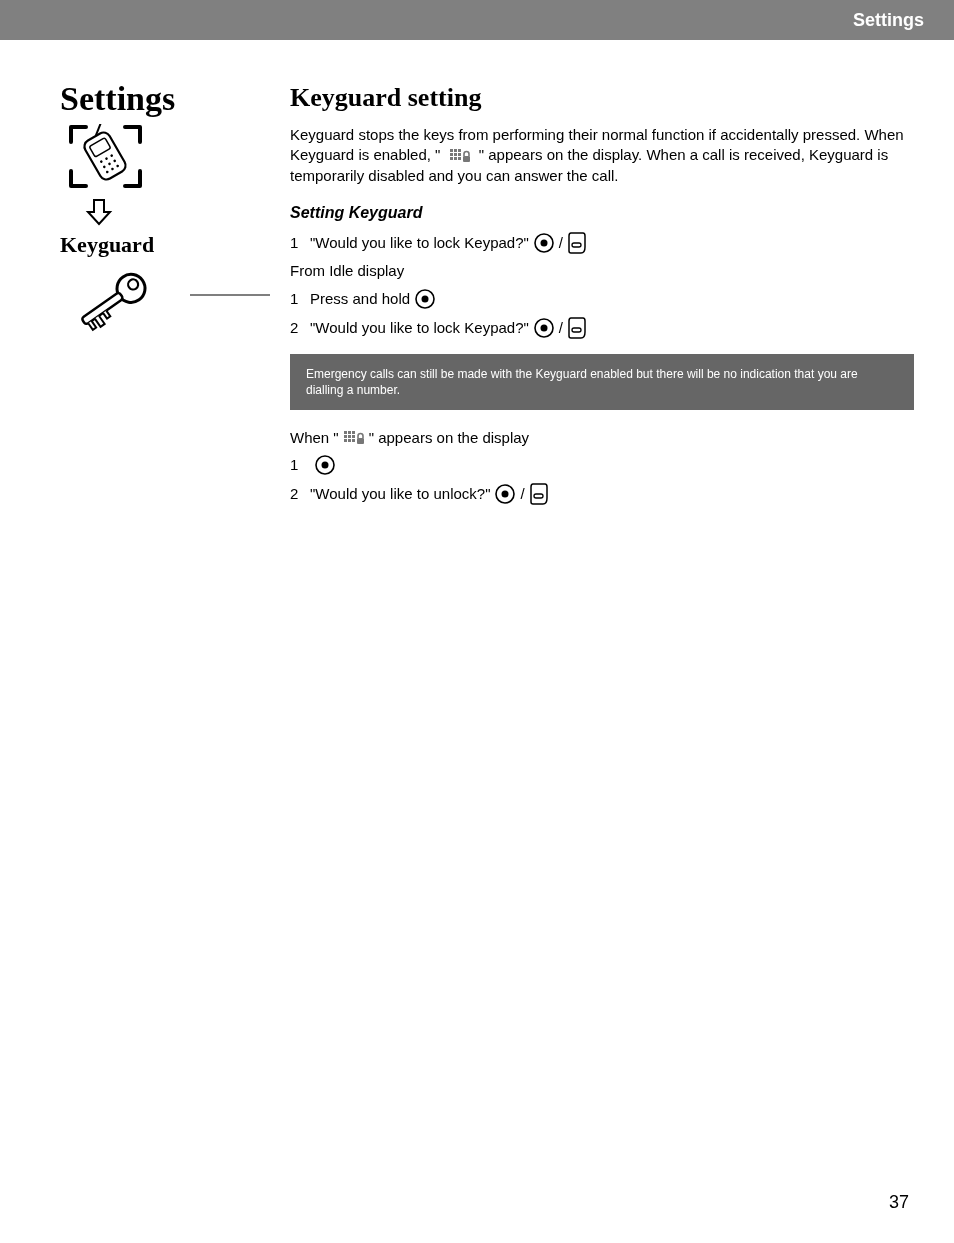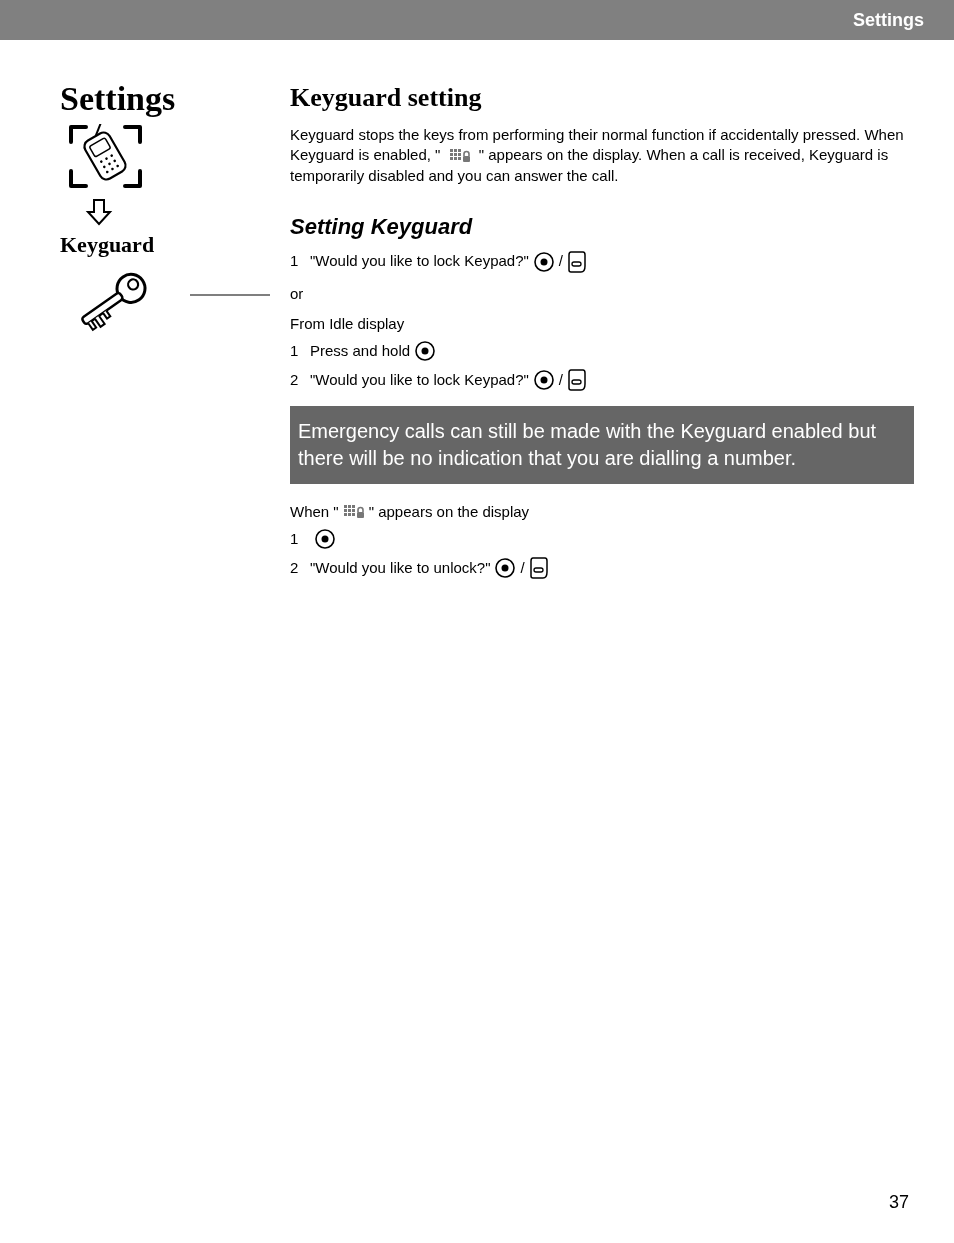--- a/index.html
+++ b/index.html
@@ -61,40 +61,40 @@
     .section-heading {
       font-family: "Comic Sans MS", cursive;
       font-size: 26px;
       font-weight: bold;
       margin-bottom: 10px;
     }
     .intro-para { margin-bottom: 8px; }
     .sub-heading {
       font-weight: bold;
       font-style: italic;
-      font-size: 22px;
+      font-size: 16px;
       margin-bottom: 8px;
-      margin-top: 26px;
+      margin-top: 16px;
     }
     .from-line { margin-bottom: 6px; position: relative; }
     .arrow-pointer {
       position: absolute;
       left: -60px;
       top: 3px;
     }
     .step-line { margin-bottom: 6px; display: flex; align-items: center; }
     .step-num { width: 20px; flex-shrink: 0; }
     .step-text { display: inline-flex; align-items: center; flex-wrap: wrap; }
     .or-text { margin: 10px 0; }
     .note-box {
       background: #666;
       color: #fff;
-      padding: 12px 8px;
+      padding: 12px 16px;
       margin: 14px 0 18px 0;
-      font-size: 20px;
+      font-size: 12px;
     }
     .icon-inline {
       display: inline-flex;
       align-items: center;
       margin: 0 4px;
       vertical-align: middle;
     }
     .page-num {
       position: absolute;
       bottom: 30px;
@@ -200,21 +200,20 @@
         <span> / </span>
         <span class="icon-inline">
             <svg width="20" height="24" viewBox="0 0 20 24">
               <path d="M4 2 Q2 2 2 5 L2 20 Q2 22 4 22 L14 22 Q18 22 18 16 L18 5 Q18 2 16 2 Z" fill="none" stroke="#000" stroke-width="1.5"></path>
               <rect x="5" y="12" width="9" height="4" rx="2" fill="none" stroke="#000" stroke-width="1.3"></rect>
             </svg>
           </span>
       </span>
     </div>
 
-    <div class="or-text">or</div>
 
     <div class="from-line">From Idle display</div>
 
     <div class="step-line">
       <span class="step-num">1</span>
       <span class="step-text">
         <span>Press and hold </span>
         <span class="icon-inline">
             <svg width="22" height="22" viewBox="0 0 22 22">
               <circle cx="11" cy="11" r="9" fill="none" stroke="#000" stroke-width="1.6"></circle>

